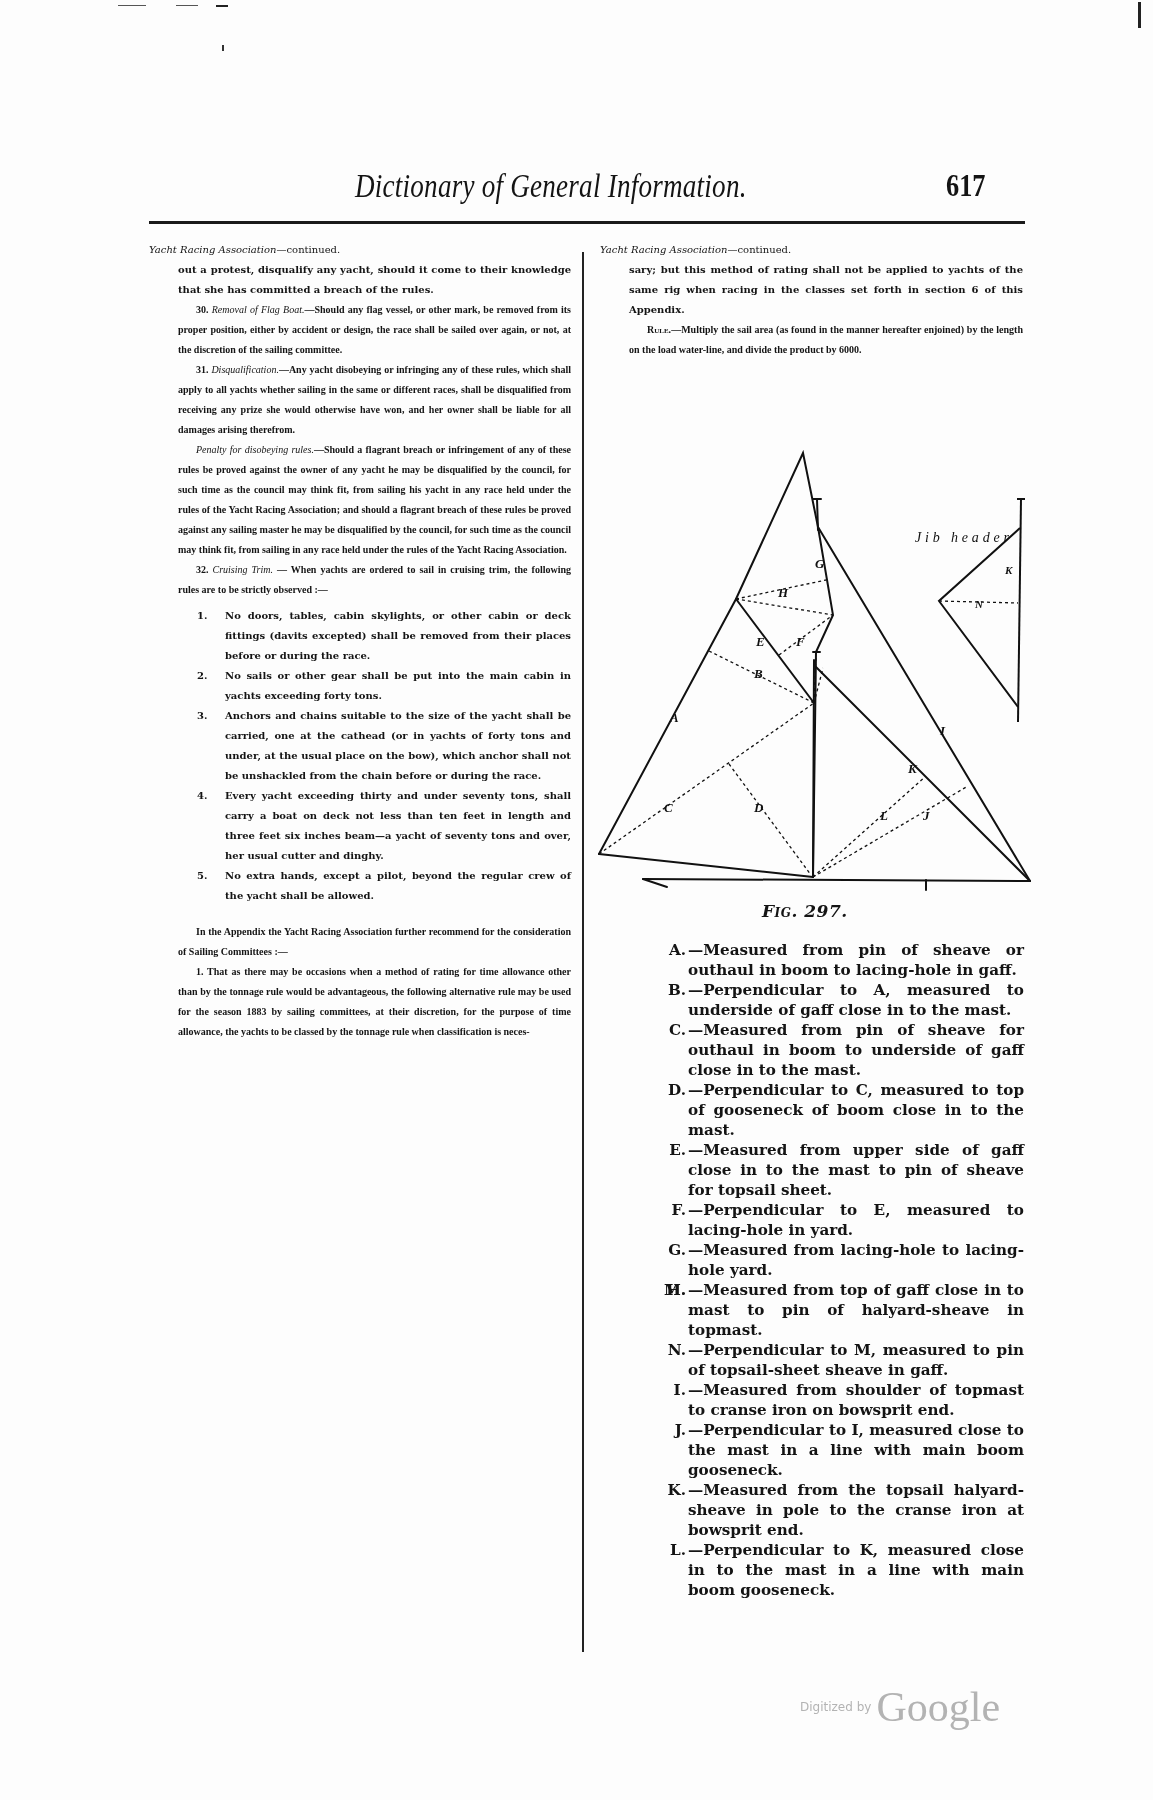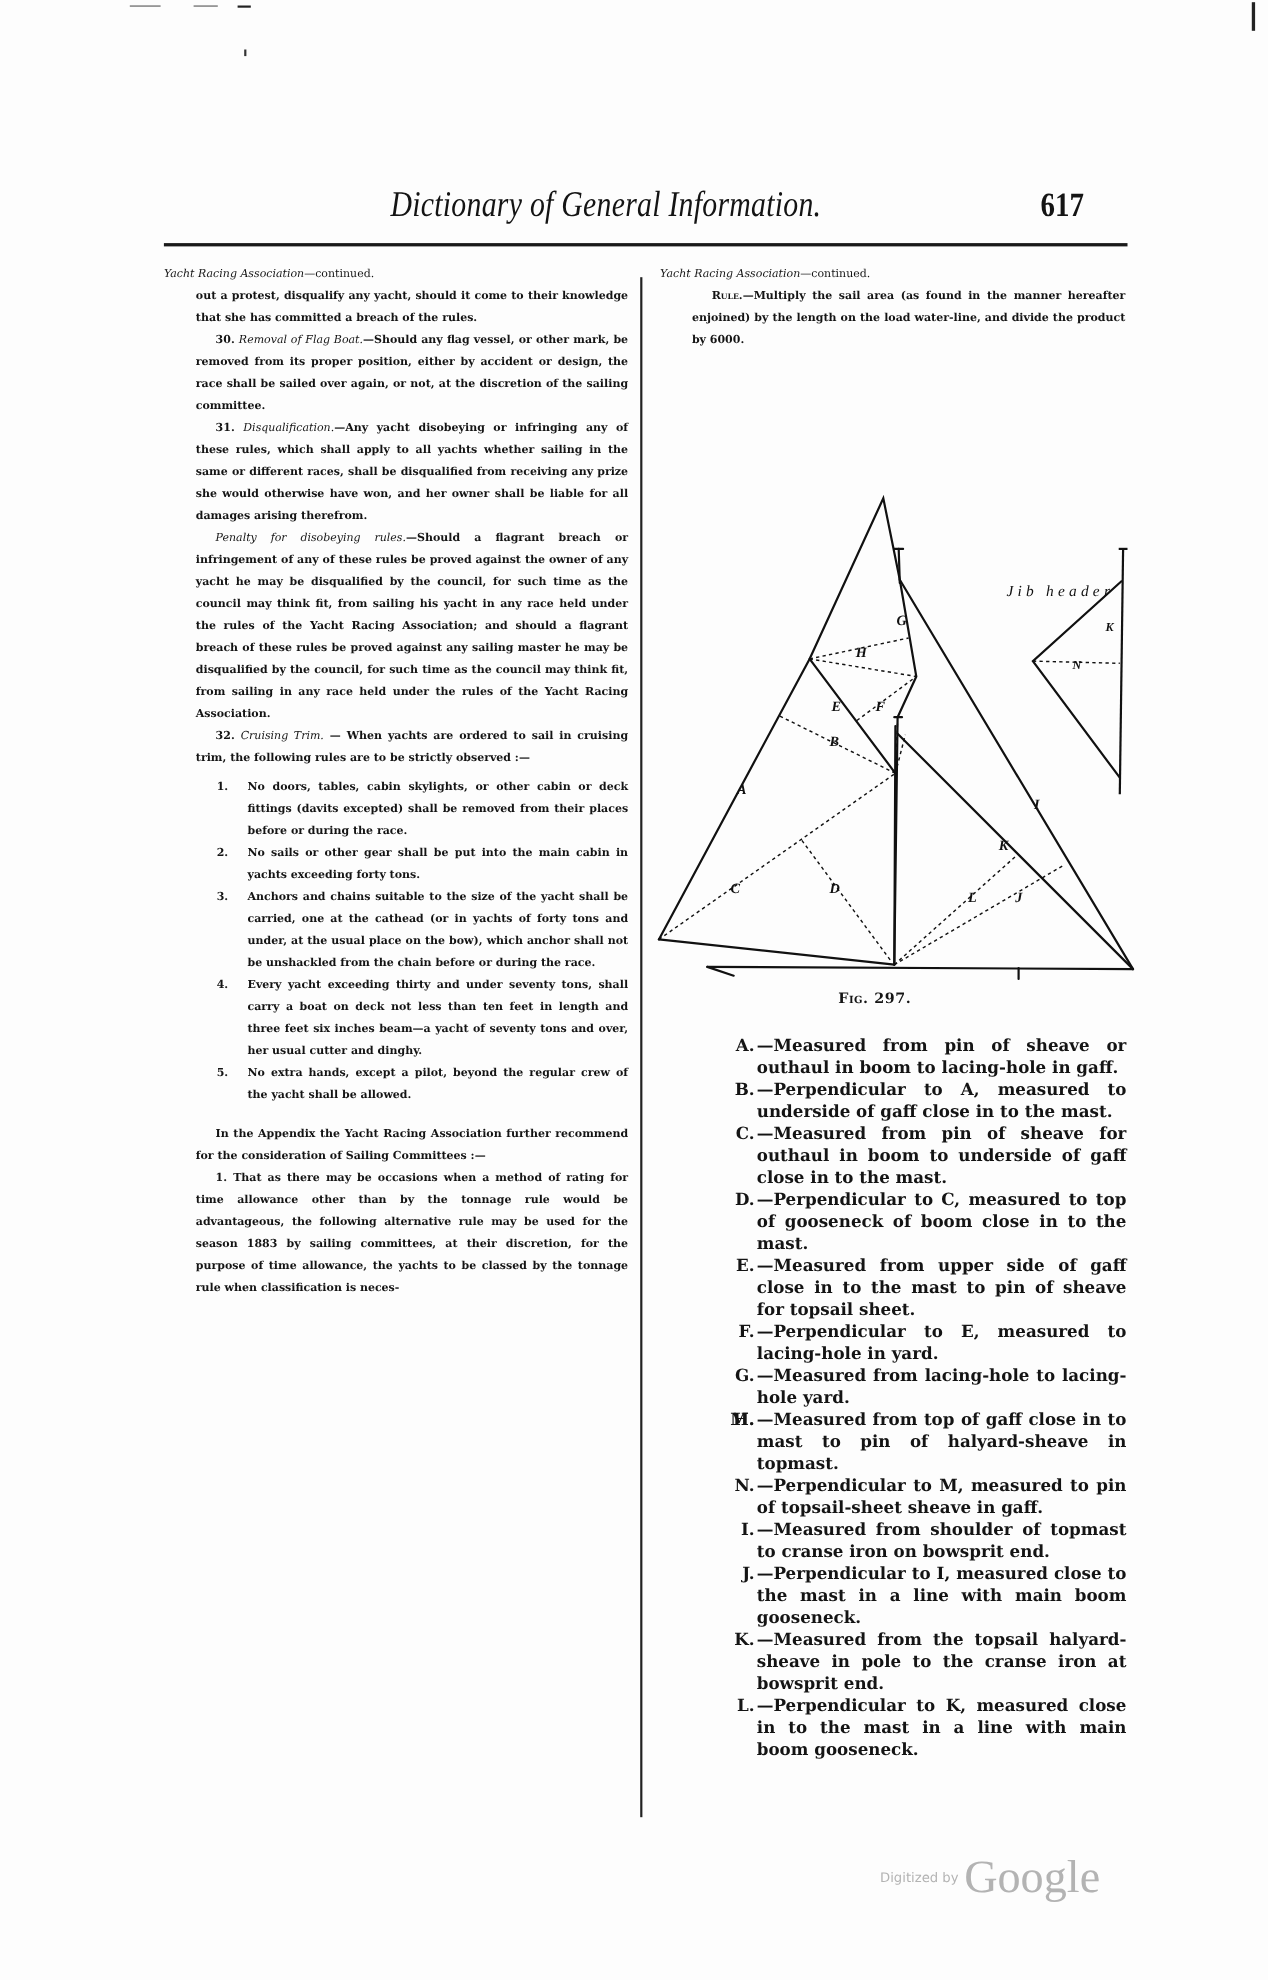--- a/index.html
+++ b/index.html
@@ -11,29 +11,29 @@
   .page-number { position:absolute; left:946px; top:168px; font-family:"Liberation Serif",serif; font-size:31px; font-weight:bold; transform:scaleX(0.85); transform-origin:left top;}
   .header-rule { position:absolute; left:149px; top:221px; width:876px; height:3px; background:#1a1a1a; }
   .col-divider { position:absolute; left:582px; top:252px; width:2px; height:1400px; background:#222; }
   .col { position:absolute; font-size:10px; line-height:20px; font-weight:bold; }
   .col p { margin:0; text-align:justify; text-align-last:left; }
   .left-col { left:149px; top:240px; width:422px; }
   .right-col { left:600px; top:240px; width:423px; }
   .running-head { font-weight:normal; font-style:italic; }
   .running-head .cont { font-style:normal; }
   .indent { padding-left:29px; }
-  .para { text-indent:18px; }
+  .para { text-indent:18px;font-family:Liberation Serif, serif; }
   .it { font-style:italic; font-weight:normal; }
   .sc { font-variant:small-caps; }
   ol.rules { list-style:none; margin:6px 0 6px 0; padding:0 0 0 76px; }
   ol.rules li { position:relative; text-align:justify; }
   ol.rules li .num { position:absolute; left:-28px; }
   .gap { height:10px; }
   .figure { position:absolute; left:590px; top:440px; width:460px; height:460px; }
-  .fig-caption { position:absolute; left:762px; top:901px; font-size:13px; font-weight:bold; letter-spacing:0.5px;}
+  .fig-caption { position:absolute; left:762px; top:901px; font-size:17px; font-weight:bold; letter-spacing:0.5px;font-style:italic;}
   .legend { position:absolute; left:640px; top:940px; width:384px; font-size:15.2px; line-height:20px; font-weight:bold; }
   .legend .item { position:relative; padding-left:48px; text-align:justify; }
   .legend .item .letter { position:absolute; left:0; width:46px; text-align:right; font-weight:900; }
   .watermark { position:absolute; left:800px; top:1683px; color:#b3b3b3; }
   .watermark .small { font-family:"DejaVu Sans",sans-serif; font-size:12px; vertical-align:middle; }
   .watermark .big { font-family:"Liberation Serif",serif; font-size:42px; vertical-align:middle; }
 </style>
 </head>
 <body>
 
@@ -62,20 +62,21 @@
     <li><span class="num">4.</span><span>Every yacht exceeding thirty and under seventy tons, shall carry a boat on deck not less than ten feet in length and three feet six inches beam—a yacht of seventy tons and over, her usual cutter and dinghy.</span></li>
     <li><span class="num">5.</span><span>No extra hands, except a pilot, beyond the regular crew of the yacht shall be allowed.</span></li>
   </ol>
   <div class="gap"></div>
   <p class="indent para">In the Appendix the Yacht Racing Association further recommend for the consideration of Sailing Committees :—</p>
   <p class="indent para">1. That as there may be occasions when a method of rating for time allowance other than by the tonnage rule would be advantageous, the following alternative rule may be used for the season 1883 by sailing committees, at their discretion, for the purpose of time allowance, the yachts to be classed by the tonnage rule when classification is neces-</p>
 </div>
 
 <div class="col right-col">
   <p class="running-head"><span>Yacht Racing Association</span><span class="cont">—continued.</span></p>
+  <p class="indent">sary; but this method of rating shall not be applied to yachts of the same rig when racing in the classes set forth in section 6 of this Appendix.</p>
   <p class="indent para"><span class="sc">Rule.</span><span>—Multiply the sail area (as found in the manner hereafter enjoined) by the length on the load water-line, and divide the product by 6000.</span></p>
 </div>
 
 <svg class="figure" viewBox="590 440 460 460" width="460" height="460">
   <g stroke="#111" stroke-width="2" fill="none" stroke-linecap="round">
 
     <polyline points="599,854 736,599 803,453 818,527 833,615 816,652 813,877"></polyline>
 
     <line x1="599" y1="854" x2="813" y2="877"></line>
 

